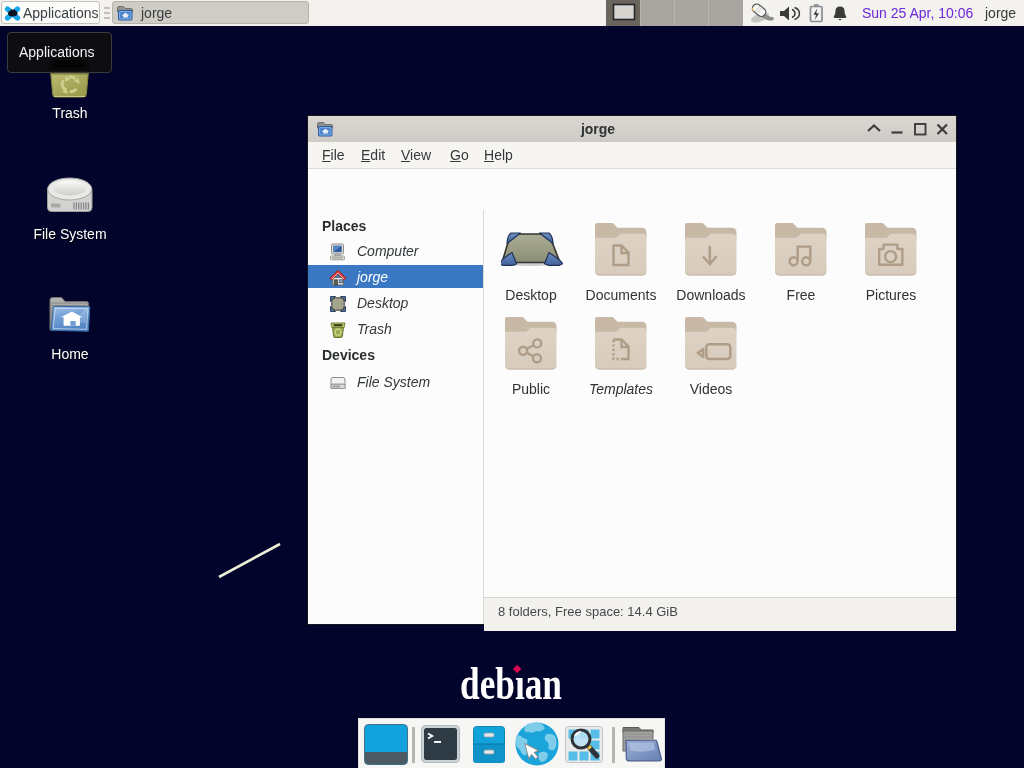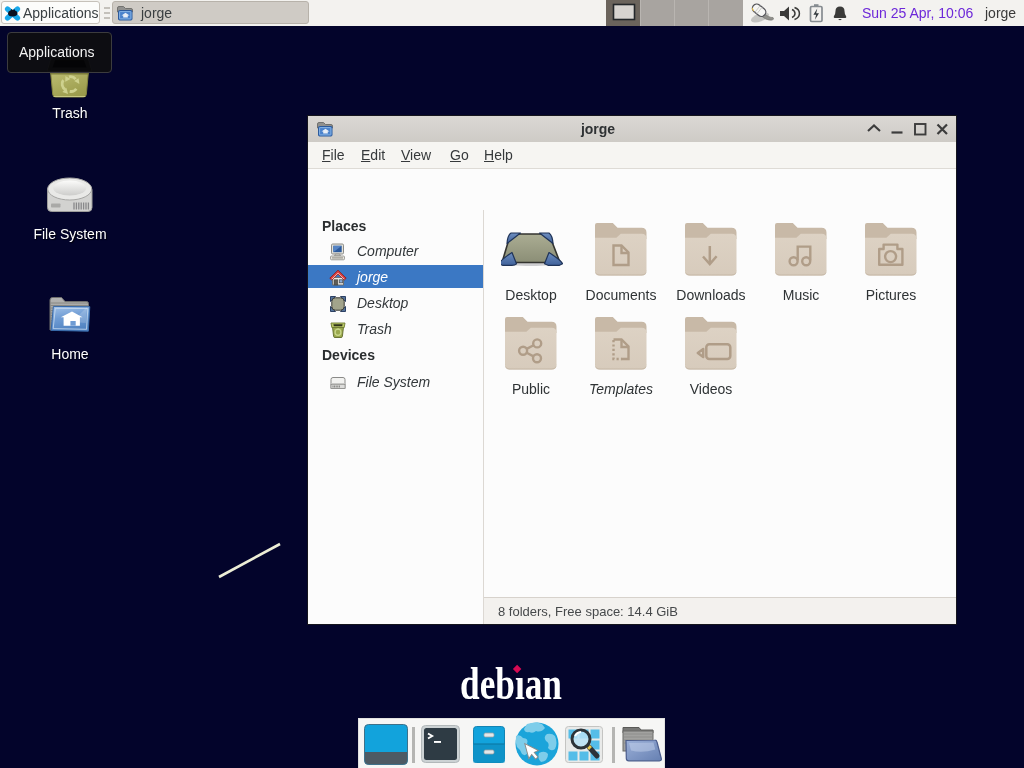--- a/index.html
+++ b/index.html
@@ -32,21 +32,21 @@
 #pathentry span{position:absolute;left:32px;top:7px;font-size:14px;color:#1f2326;}
 #sidebar{left:0;top:94px;width:176px;height:414px;background:#fcfcfc;border-right:1px solid #dcd8d3;box-sizing:border-box;}
 .shead{position:absolute;left:14px;font-size:14px;font-weight:bold;color:#2b2e30;}
 .srow{position:absolute;left:0;width:175px;height:23px;}
 .srow span{position:absolute;left:49px;top:4px;font-size:14px;color:#33383b;font-style:italic;}
 .srow.sel{background:#3b78c4;}
 .srow.sel span{color:#ffffff;}
 .sico{position:absolute;left:21px;top:4px;width:18px;height:18px;}
 #mainarea{left:176px;top:94px;width:472px;height:387px;background:#fcfcfc;}
 .flabel{position:absolute;width:110px;left:-13px;text-align:center;font-size:14px;color:#2f3335;}
-#statusbar{left:176px;top:481px;width:472px;height:27px;background:#f3f1ee;border-top:1px solid #d7d2cc;box-sizing:border-box;padding-left:10px;}
+#statusbar{left:176px;top:481px;width:472px;height:34px;background:#f3f1ee;border-top:1px solid #d7d2cc;box-sizing:border-box;padding-left:10px;}
 #statusbar span{position:absolute;left:14px;top:6px;font-size:13px;color:#46494b;}
 
 
 #dock{left:358px;top:718px;width:307px;height:50px;background:#f6f6f5;border:1px solid #e2e2e0;border-bottom:none;box-sizing:border-box;}
 .dsep{position:absolute;top:8px;width:3px;height:36px;background:#b5b5b3;}
 </style></head>
 <body>
 
 <svg class="abs" style="left:46px;top:54px;" width="46" height="47">
   <defs>
@@ -271,21 +271,21 @@
     </svg>
     <div class="flabel" style="left:172px;top:77px;width:110px;">Downloads</div>
     <svg class="abs" style="left:291px;top:13px;" width="52" height="54">
         <use href="#tanfolder"></use>
       <g fill="none" stroke="#b09d88" stroke-width="2.4">
           <circle cx="18.6" cy="38.2" r="4"></circle>
           <circle cx="31.2" cy="38.2" r="4"></circle>
           <path d="M 22.7,37.5 V 23.6 H 35.3 V 37.5"></path>
         </g>
     </svg>
-    <div class="flabel" style="left:262px;top:77px;width:110px;">Music</div>
+    <div class="flabel" style="left:262px;top:77px;width:110px;">Free</div>
     <svg class="abs" style="left:381px;top:13px;" width="52" height="54">
         <use href="#tanfolder"></use>
       <g fill="none" stroke="#b09d88" stroke-width="2.4">
           <path d="M 14.2,26 H 18.6 V 21.6 H 32.4 V 26 H 37.4 V 41.8 H 14.2 Z" stroke-linejoin="round"></path>
           <circle cx="25.6" cy="33.6" r="5.5"></circle>
         </g>
     </svg>
     <div class="flabel" style="left:352px;top:77px;width:110px;">Pictures</div>
 
     <svg class="abs" style="left:21px;top:107px;" width="52" height="54">

